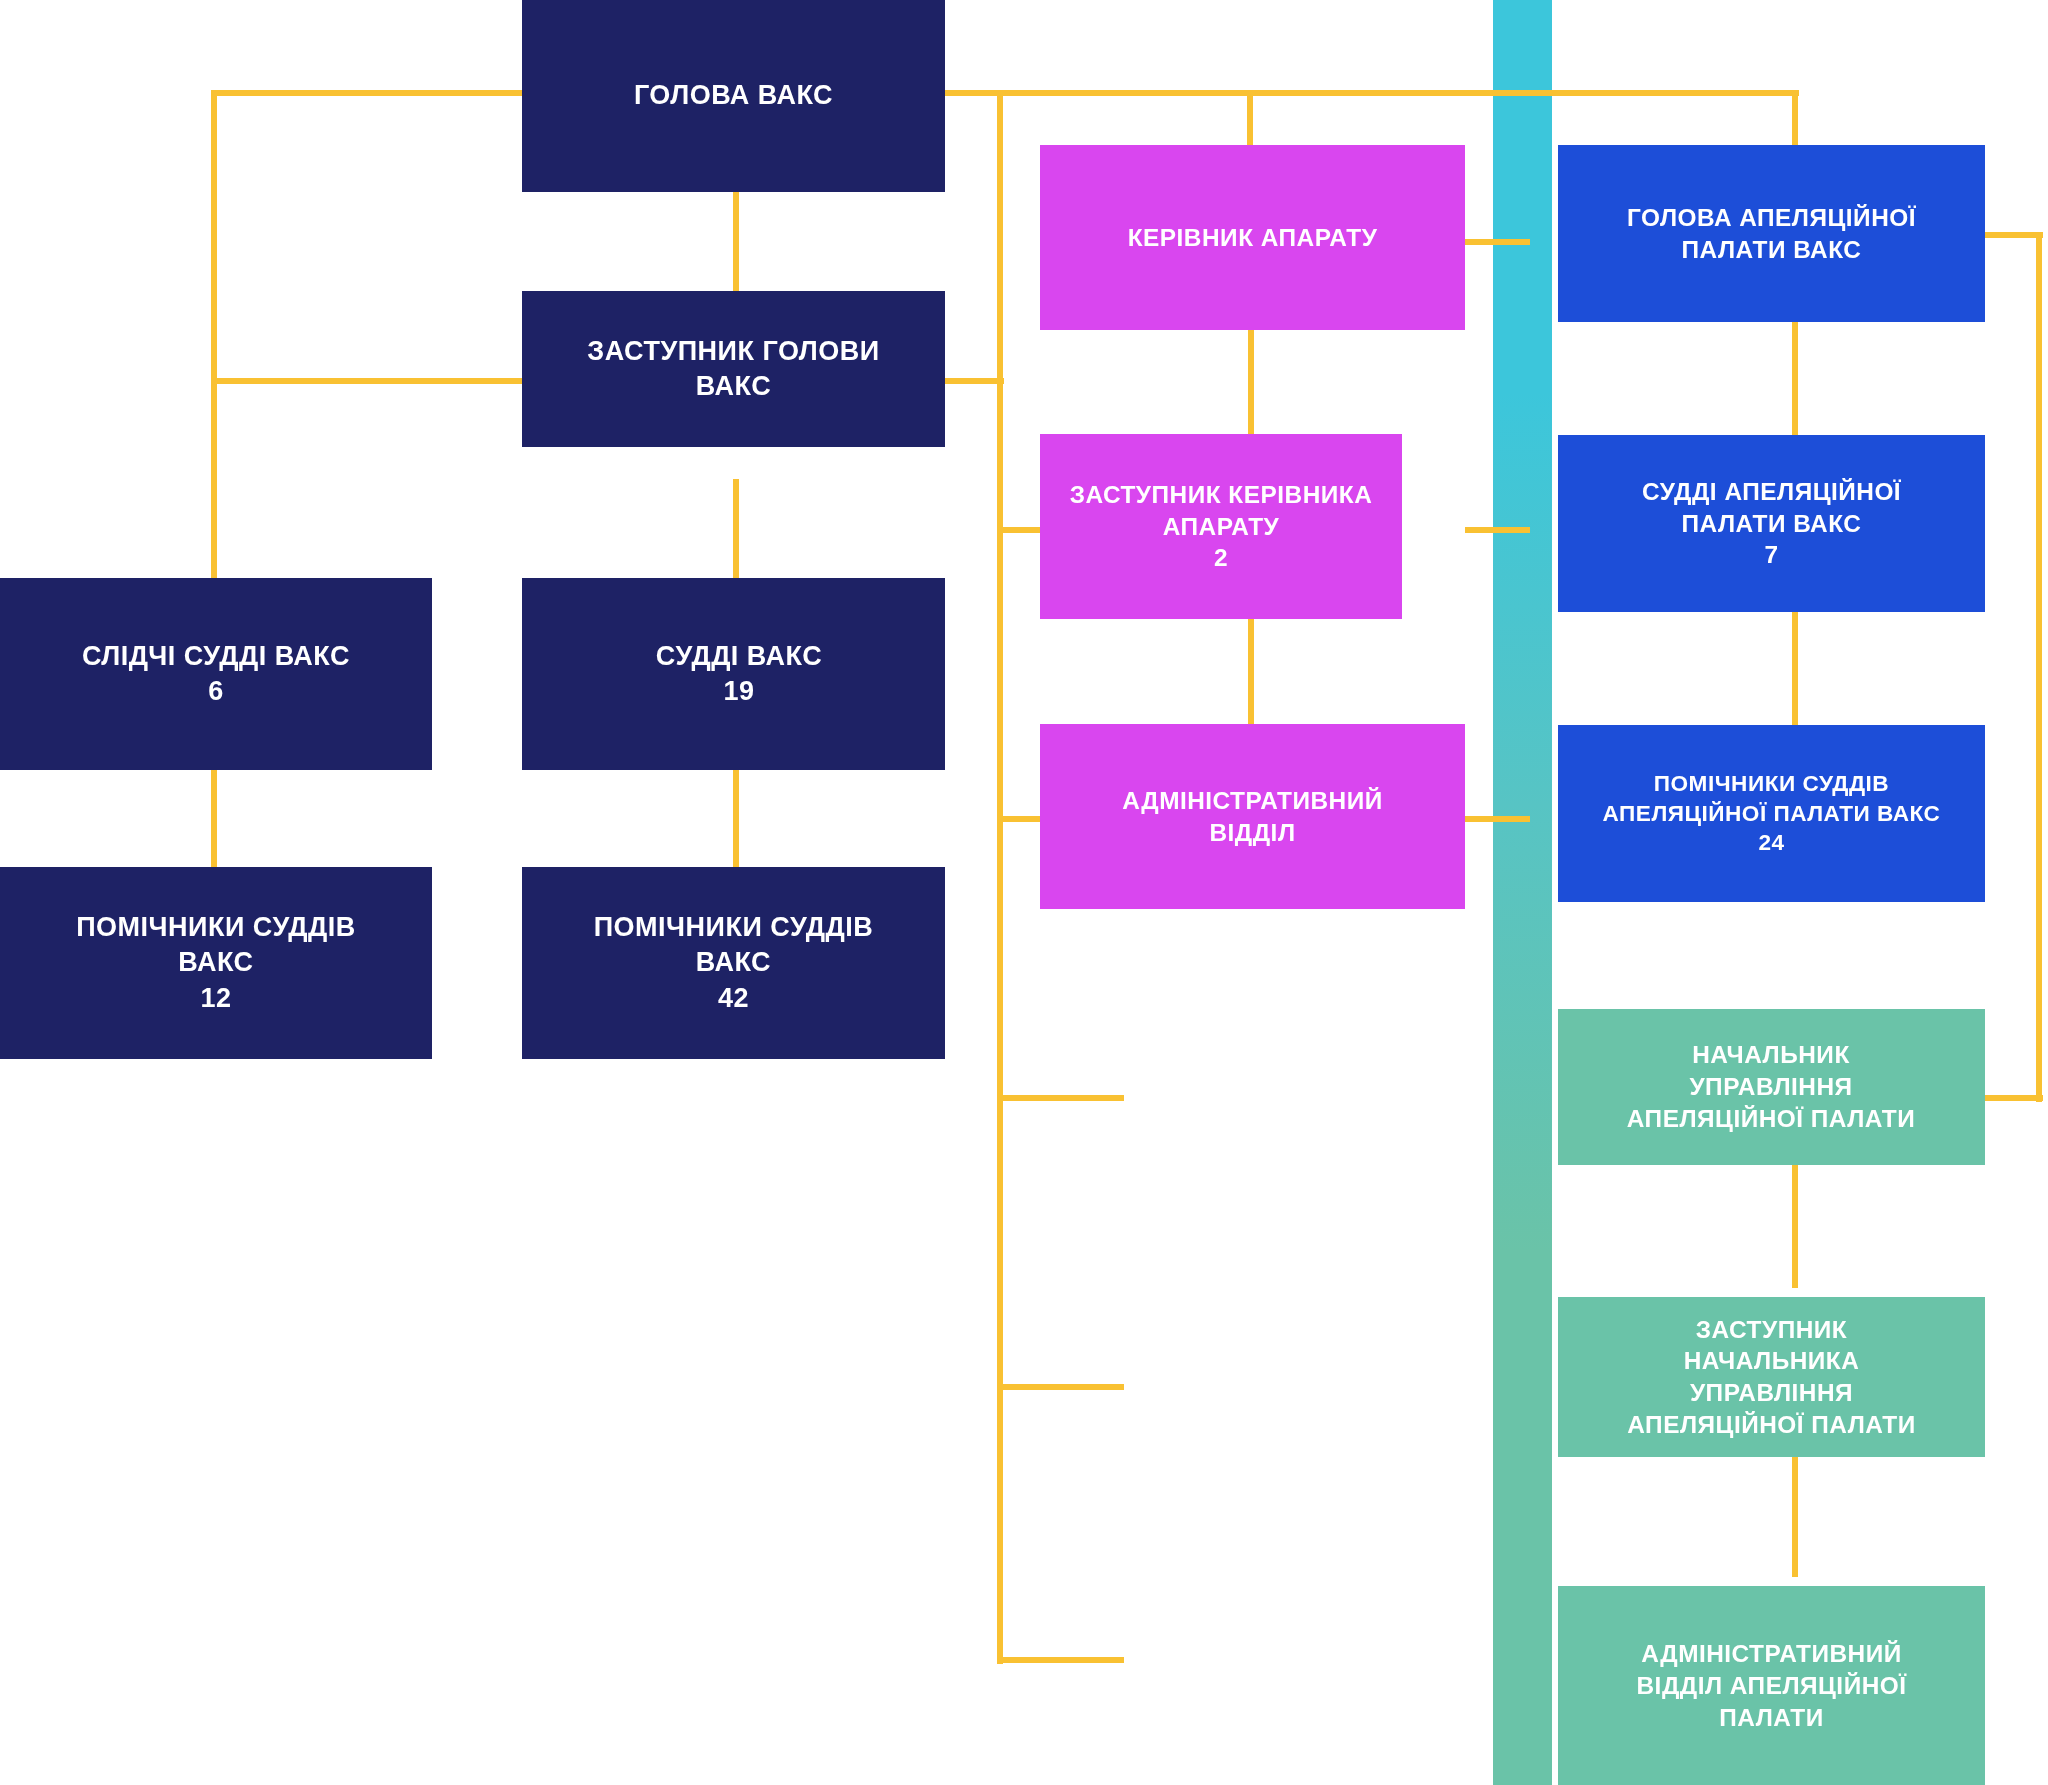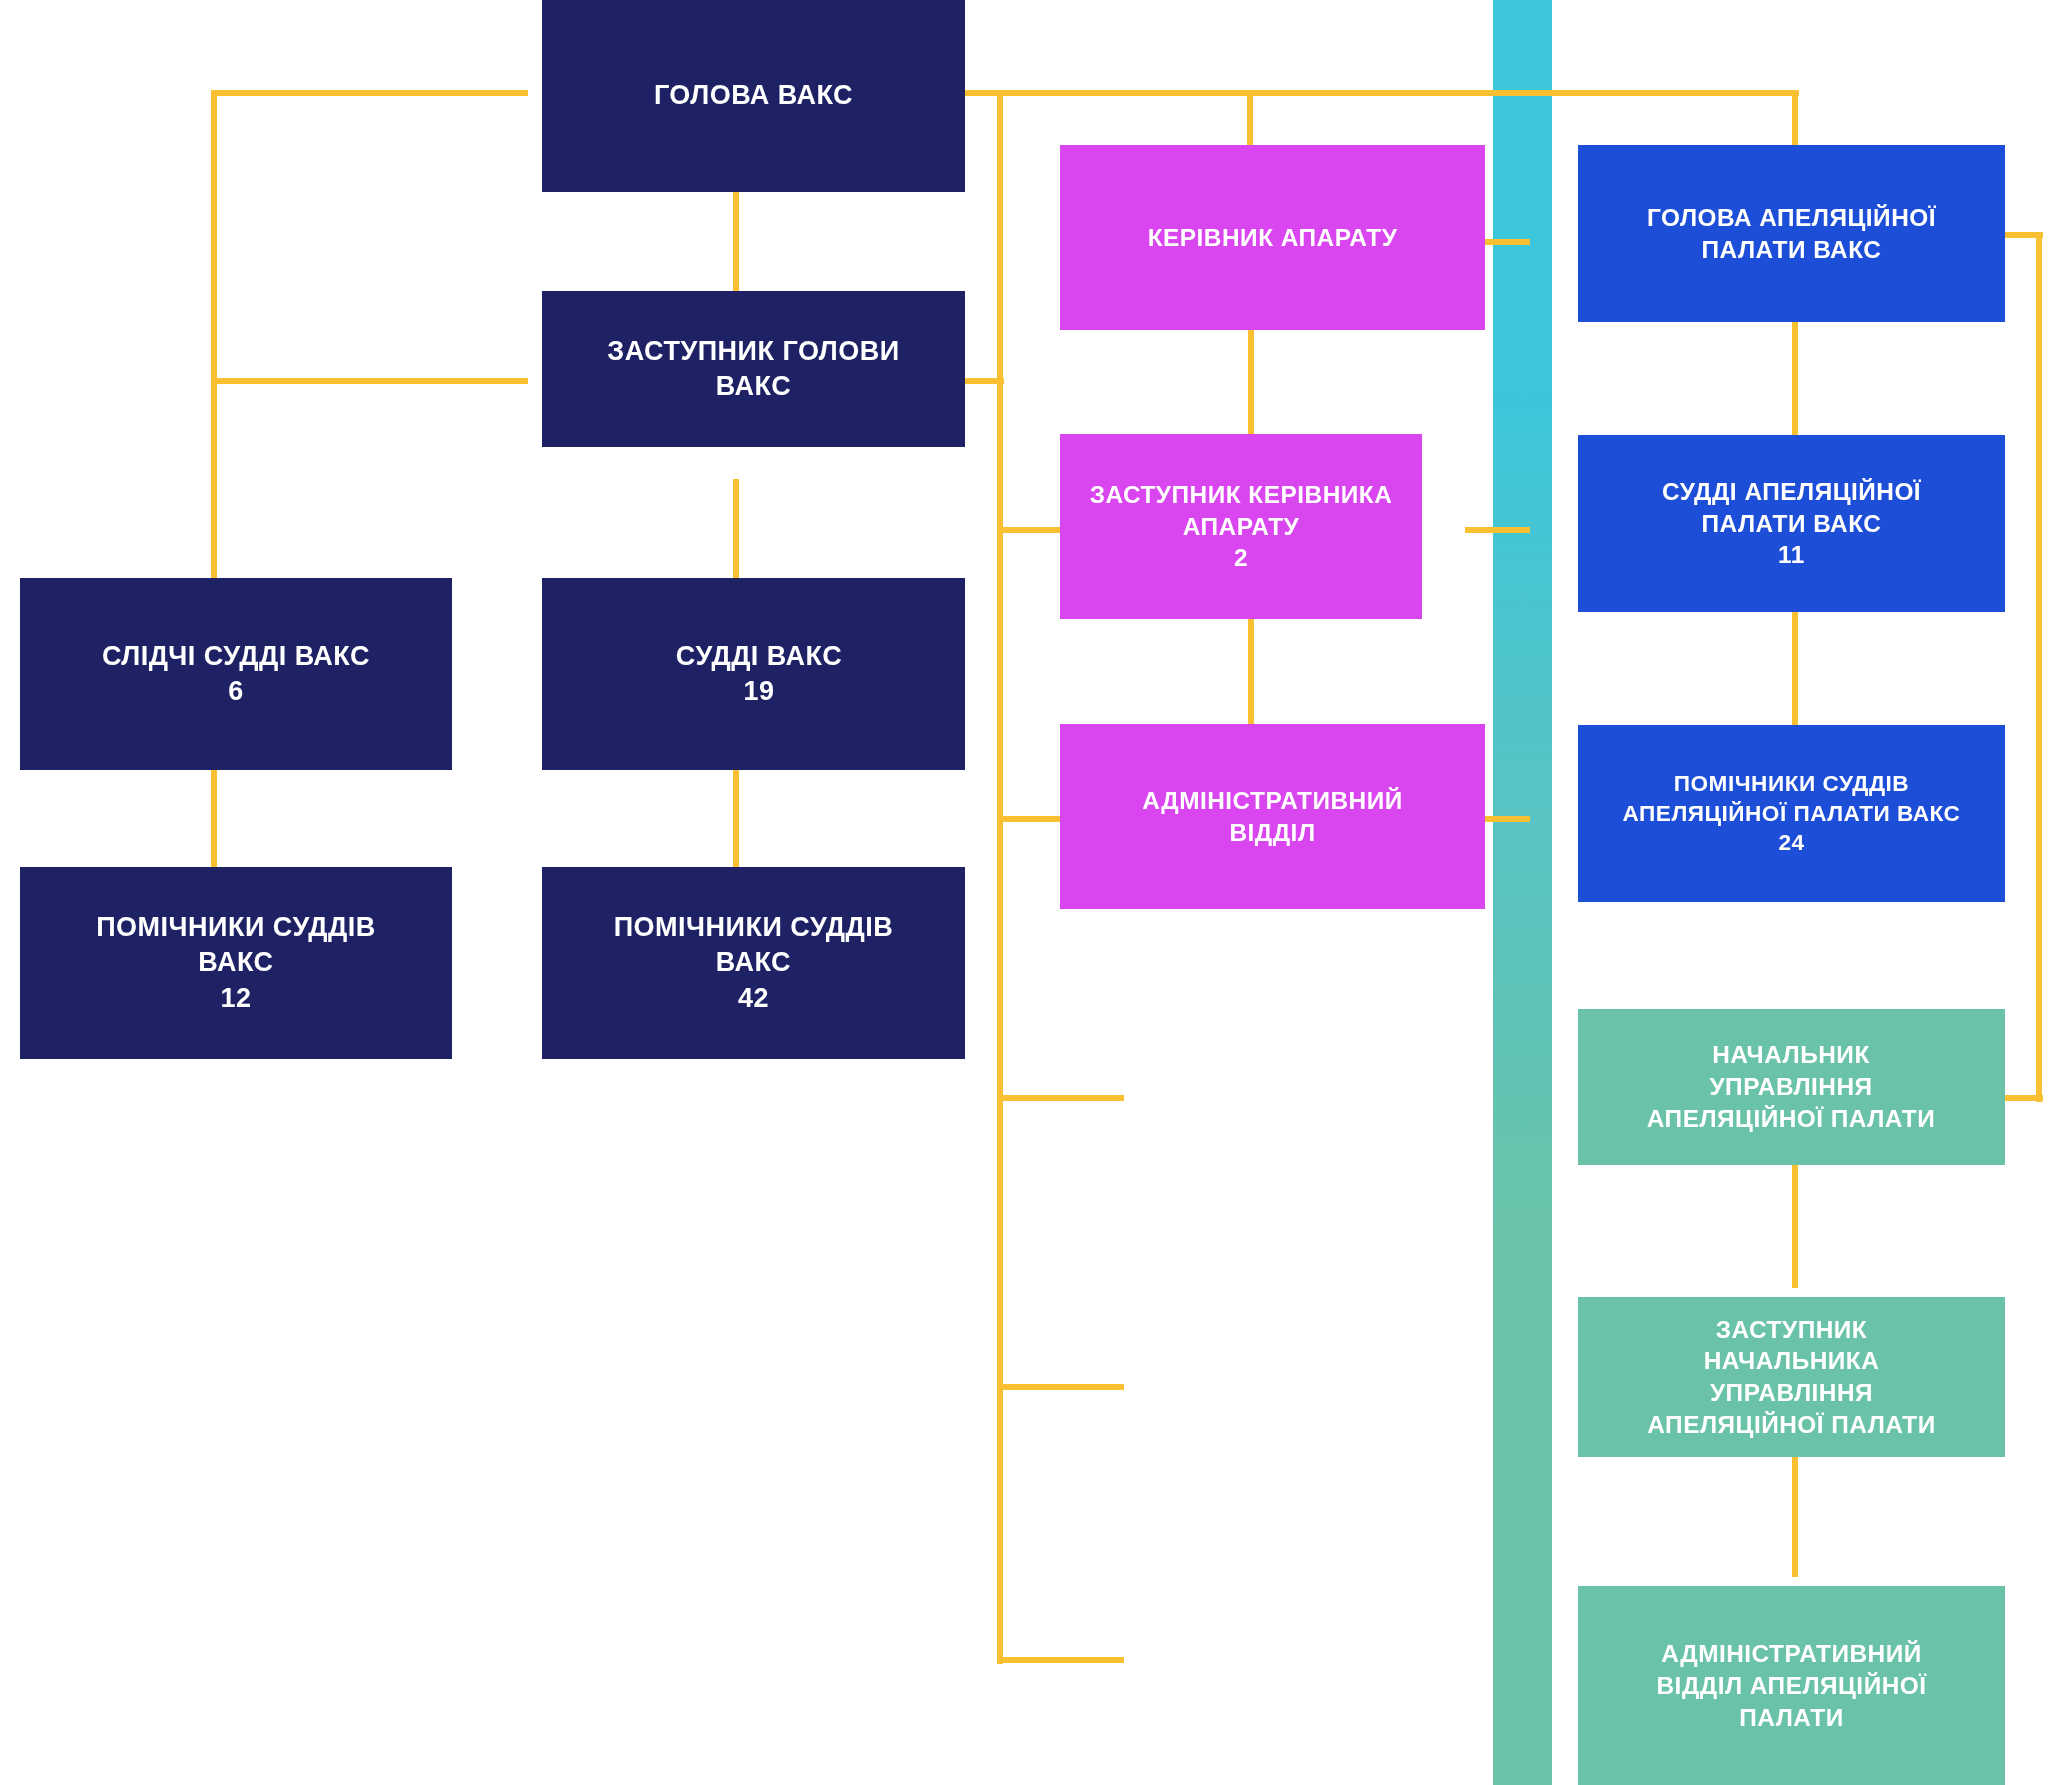--- a/index.html
+++ b/index.html
@@ -41,21 +41,20 @@
     align-items: center;
     justify-content: center;
     text-align: center;
     color: #ffffff;
     font-weight: bold;
     letter-spacing: 0.5px;
     line-height: 1.30;
     box-sizing: border-box;
     padding: 5.4px 9px;
     white-space: pre-line;
-    margin-left: 20px;
   }
   .node.navy  { background: #1E2265; }
   .node.blue  { background: #d946ef; }
   .node.cyan  { background: #1d4ed8; }
   .node.green { background: #6AC3A8; }
 
   .fs-lg { font-size: 27px; }
   .fs-md { font-size: 24.4px; }
   .fs-sm { font-size: 22.6px; }
 </style>
@@ -136,21 +135,21 @@
 2</div>
 
   <div class="node blue fs-md" style="left:1040px; top:724px; width:425px; height:185px;">АДМІНІСТРАТИВНИЙ
 ВІДДІЛ</div>
 
   <div class="node cyan fs-md" style="left:1558px; top:145px; width:427px; height:177px;">ГОЛОВА АПЕЛЯЦІЙНОЇ
 ПАЛАТИ ВАКС</div>
 
   <div class="node cyan fs-md" style="left:1558px; top:435px; width:427px; height:177px;">СУДДІ АПЕЛЯЦІЙНОЇ
 ПАЛАТИ ВАКС
-11</div>
+7</div>
 
   <div class="node cyan fs-sm" style="left:1558px; top:725px; width:427px; height:177px;">ПОМІЧНИКИ СУДДІВ
 АПЕЛЯЦІЙНОЇ ПАЛАТИ ВАКС
 24</div>
 
   <div class="node green fs-md" style="left:1558px; top:1009px; width:427px; height:156px;padding-left:8px;">НАЧАЛЬНИК
 УПРАВЛІННЯ
 АПЕЛЯЦІЙНОЇ ПАЛАТИ</div>
 
   <div class="node green fs-md" style="left:1558px; top:1297px; width:427px; height:160px;">ЗАСТУПНИК

